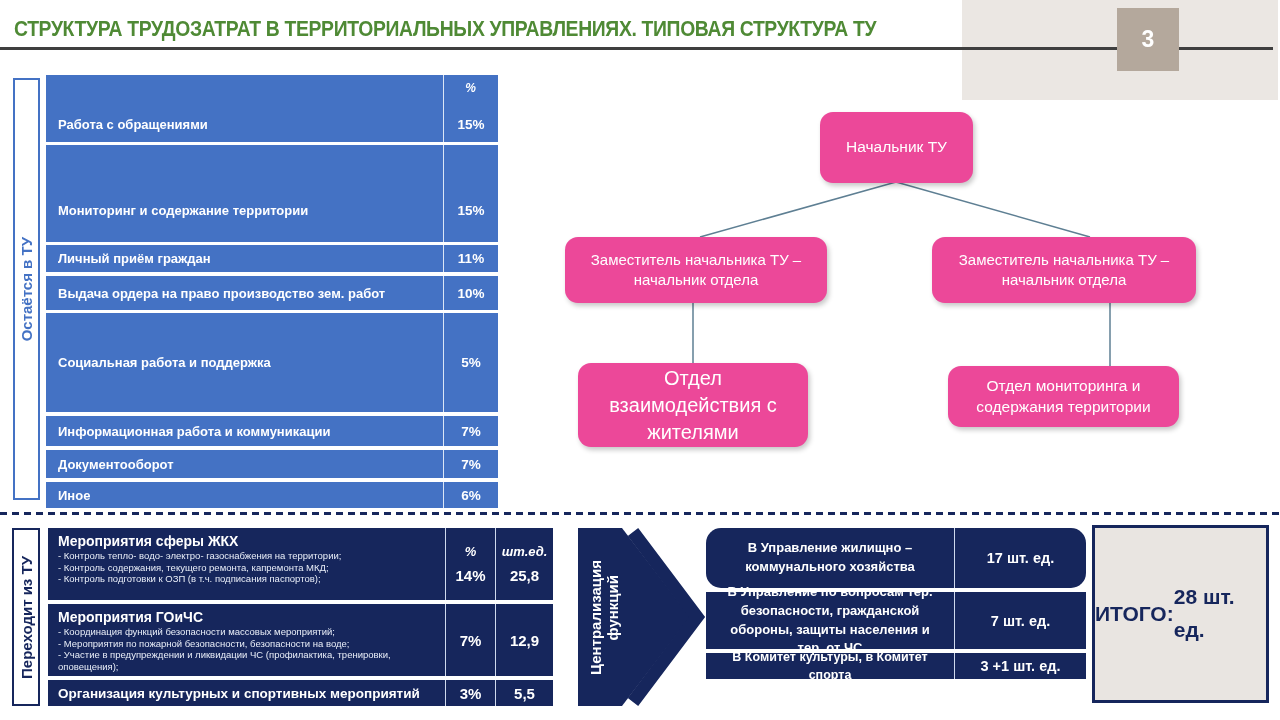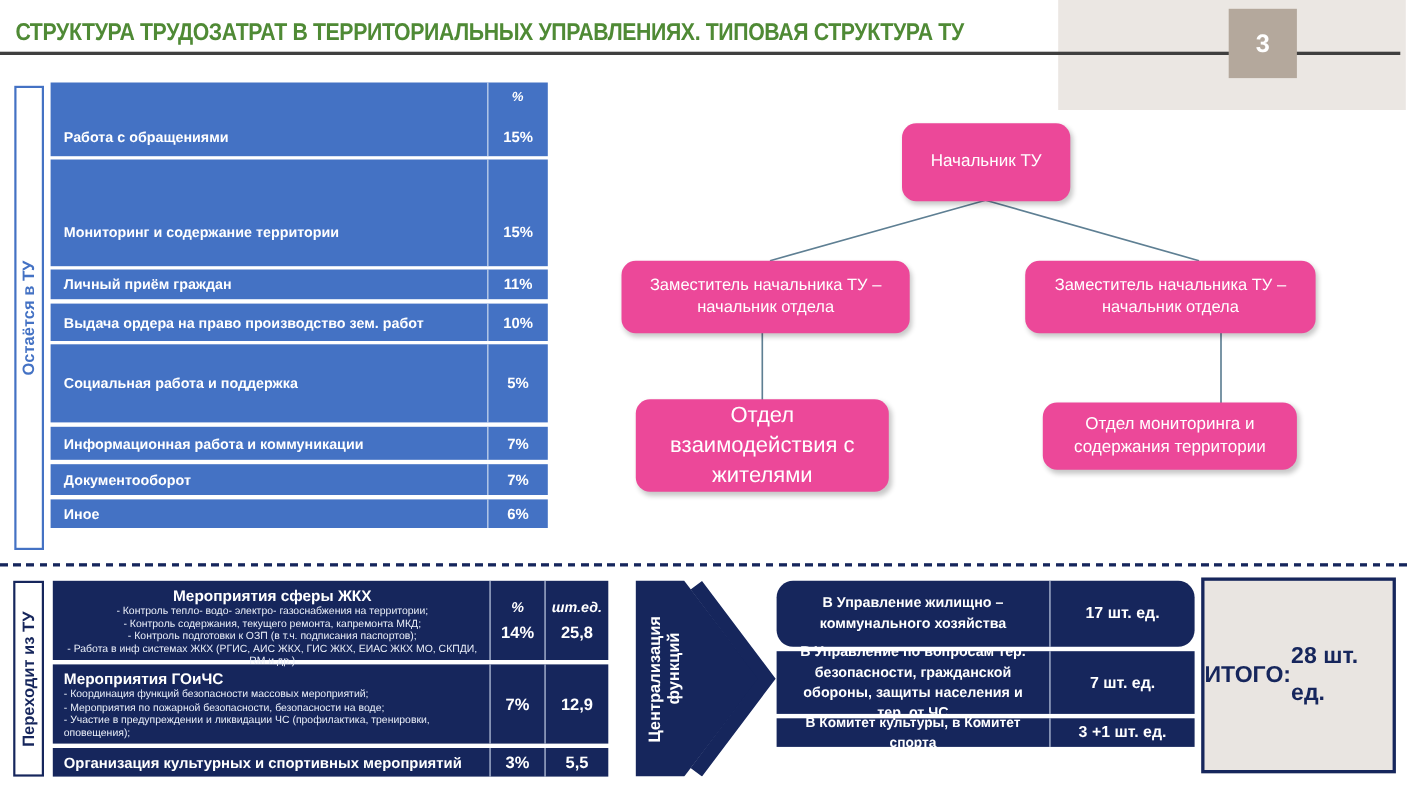--- a/index.html
+++ b/index.html
@@ -50,21 +50,21 @@
   .r0 .r-label { align-items:flex-end; padding-bottom:10px; }
   .r0 .r-value { align-items:flex-end; padding-bottom:10px; }
   .pct-header {
     position:absolute; top:6px; right:0; width:55px; text-align:center;
     font-size:12px; font-weight:bold; font-style:italic; color:#ffffff;
   }
   .r1 { height:97px; margin-bottom:3px; }
   .r1 .r-label, .r1 .r-value { align-items:flex-end; padding-bottom:24px; }
   .r2 { height:27px; margin-bottom:4px; }
   .r3 { height:34px; margin-bottom:3px; }
-  .r4 { height:71px; margin-bottom:4px; }
+  .r4 { height:99px; margin-bottom:4px; }
   .r5 { height:30px; margin-bottom:4px; }
   .r6 { height:28px; margin-bottom:4px; }
   .r7 { height:26px; }
 
   
   .org-box {
     position:absolute; background:#ec4899; color:#ffffff; font-weight:normal;
     border-radius:13px; display:flex; align-items:center; justify-content:center;
     text-align:center; box-shadow:2px 3px 5px rgba(0,0,0,0.22); line-height:1.35;
   }
@@ -77,21 +77,21 @@
 
   
   .dashed-sep {
     position:absolute; left:0; top:512px; width:1280px; height:3px;
     background:repeating-linear-gradient(90deg,#16265c 0 7px,transparent 7px 12px);
   }
 
   
   .transfer-table { position:absolute; left:48px; top:528px; width:505px; }
   .t-row { background:#16265c; color:#ffffff; display:flex; }
-  .t-row-0 { height:72px; margin-bottom:4px;text-align:center; }
+  .t-row-0 { height:72px; margin-bottom:4px; }
   .t-row-1 { height:72px; margin-bottom:4px; }
   .t-row-2 { height:26px; }
   .t-main { flex:1; padding:5px 8px 4px 10px; }
   .t-title { font-size:14px; font-weight:bold; margin-bottom:1px; }
   .t-detail { font-size:9.5px; line-height:1.22; color:#e9eef8; }
   .t-pct, .t-units {
     display:flex; flex-direction:column; align-items:center; justify-content:center;
     font-size:15px; font-weight:bold;
   }
   .t-pct { width:50px; border-left:1.5px solid #cfd9ee; }
@@ -206,21 +206,20 @@
     <span>Переходит из ТУ</span>
   </div>
 
   <div class="transfer-table">
     <div class="t-row t-row-0">
       <div class="t-main">
         <div class="t-title">Мероприятия сферы ЖКХ</div>
         <div class="t-detail">- Контроль тепло- водо- электро- газоснабжения на территории;</div>
         <div class="t-detail">- Контроль содержания, текущего ремонта, капремонта МКД;</div>
         <div class="t-detail">- Контроль подготовки к ОЗП (в т.ч. подписания паспортов);</div>
-        <div class="t-detail">- Работа в инф системах ЖКХ (РГИС, АИС ЖКХ, ГИС ЖКХ,  ЕИАС ЖКХ МО, СКПДИ, RM и др.)</div>
       </div>
       <div class="t-pct">
         <div class="t-colhead">%</div>
         <div>14%</div>
       </div>
       <div class="t-units">
         <div class="t-colhead">шт.ед.</div>
         <div>25,8</div>
       </div>
     </div>

